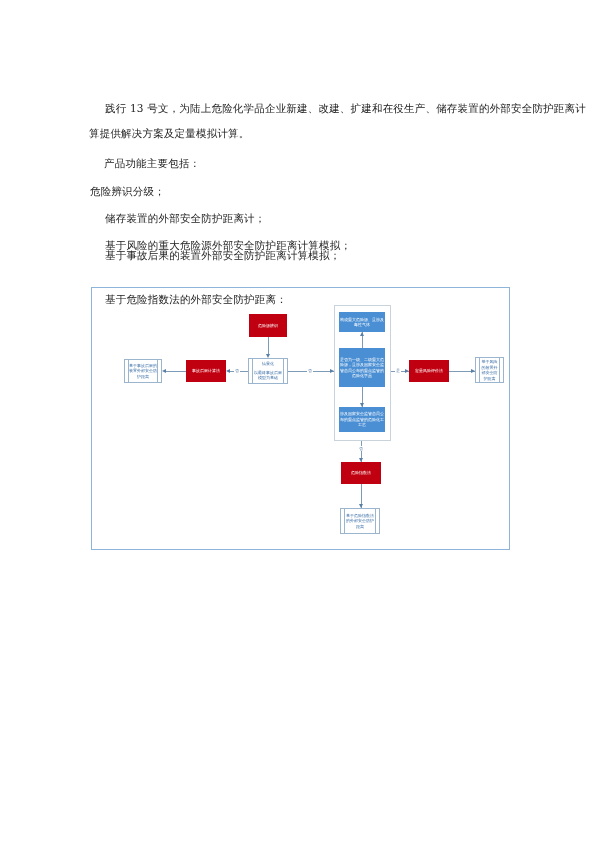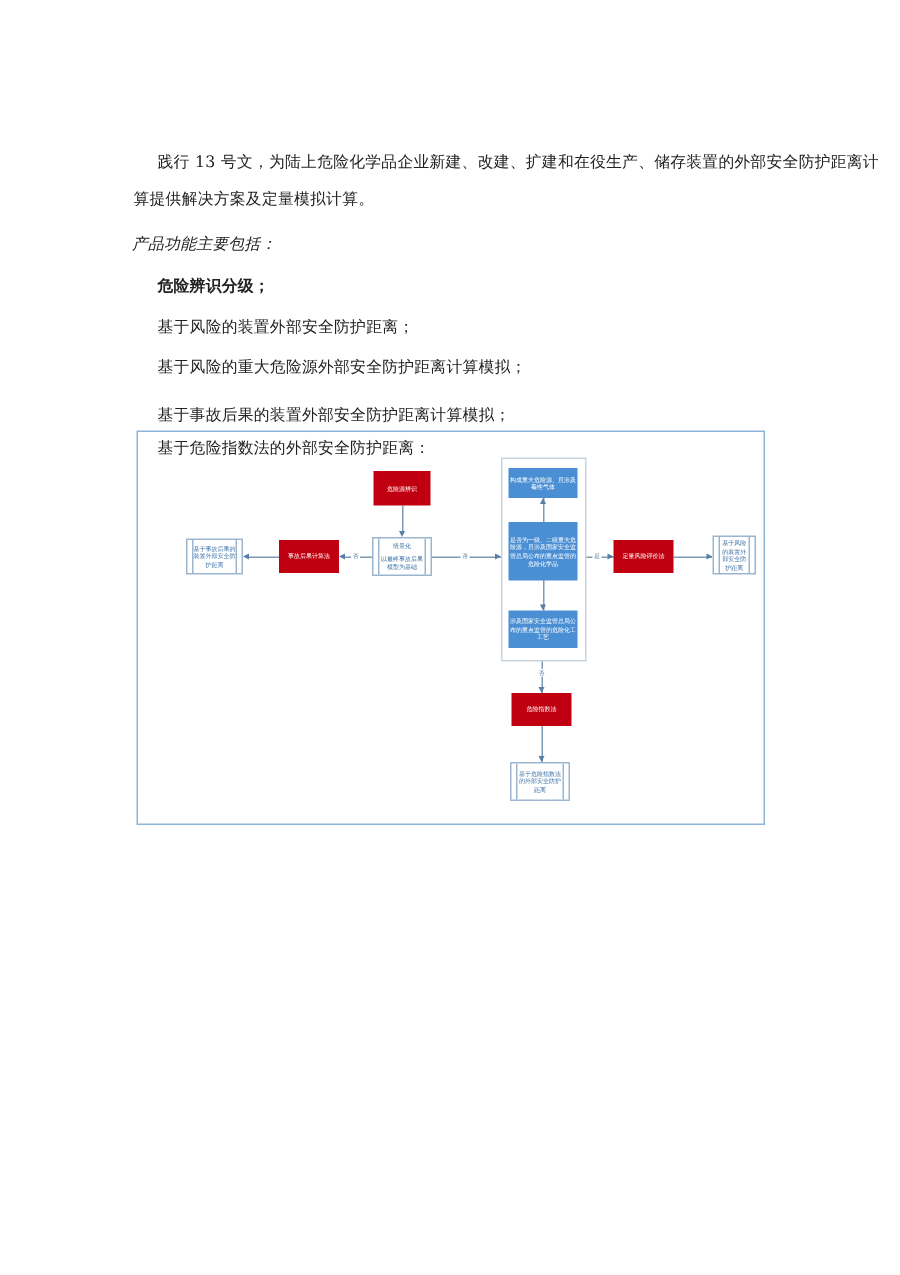--- a/index.html
+++ b/index.html
@@ -23,25 +23,25 @@
     .arrow.right { border-top: 2px solid transparent; border-bottom: 2px solid transparent; border-left: 4px solid #5a7fa6; }
     .arrow.down { border-left: 2px solid transparent; border-right: 2px solid transparent; border-top: 4px solid #5a7fa6; }
     .arrow.up { border-left: 2px solid transparent; border-right: 2px solid transparent; border-bottom: 4px solid #5a7fa6; }
     .lbl { position: absolute; font-family: "DejaVu Sans", "Liberation Sans", sans-serif; font-size: 4px; color: #5a7fa6; background: #fff; padding: 0 1px; }
   </style>
 </head>
 <body>
 
 <div class="para" style="left:105px; top:101px;">践行 13 号文，为陆上危险化学品企业新建、改建、扩建和在役生产、储存装置的外部安全防护距离计</div>
 <div class="para" style="left:89px; top:126px;">算提供解决方案及定量模拟计算。</div>
-<div class="para" style="left:88px; top:156px;font-style:italic;">产品功能主要包括：</div>
-<div class="para" style="left:105px; top:184px;font-weight:bold;">危险辨识分级；</div>
-<div class="para" style="left:105px; top:211px;">基于风险的装置外部安全防护距离；</div>
+<div class="para" style="left:104px; top:156px;">产品功能主要包括：</div>
+<div class="para" style="left:90px; top:184px;">危险辨识分级；</div>
+<div class="para" style="left:105px; top:211px;">储存装置的外部安全防护距离计；</div>
 <div class="para" style="left:105px; top:238px;">基于风险的重大危险源外部安全防护距离计算模拟；</div>
-<div class="para" style="left:105px; top:270px;">基于事故后果的装置外部安全防护距离计算模拟；</div>
+<div class="para" style="left:105px; top:248px;">基于事故后果的装置外部安全防护距离计算模拟；</div>
 <div class="para" style="left:105px; top:292px; z-index:2; background:#fff;">基于危险指数法的外部安全防护距离：</div>
 
 <div class="frame" style="top:287px;"></div>
 
 <div class="container" style="left:334px; top:305px; width:57px; height:136px;"></div>
 
 <div class="line" style="left:268px; top:337px; width:1px; height:19px;"></div>
 <div class="arrow down" style="left:266px; top:354px;"></div>
 
 <div class="line" style="left:228px; top:371px; width:20px; height:1px;"></div>

